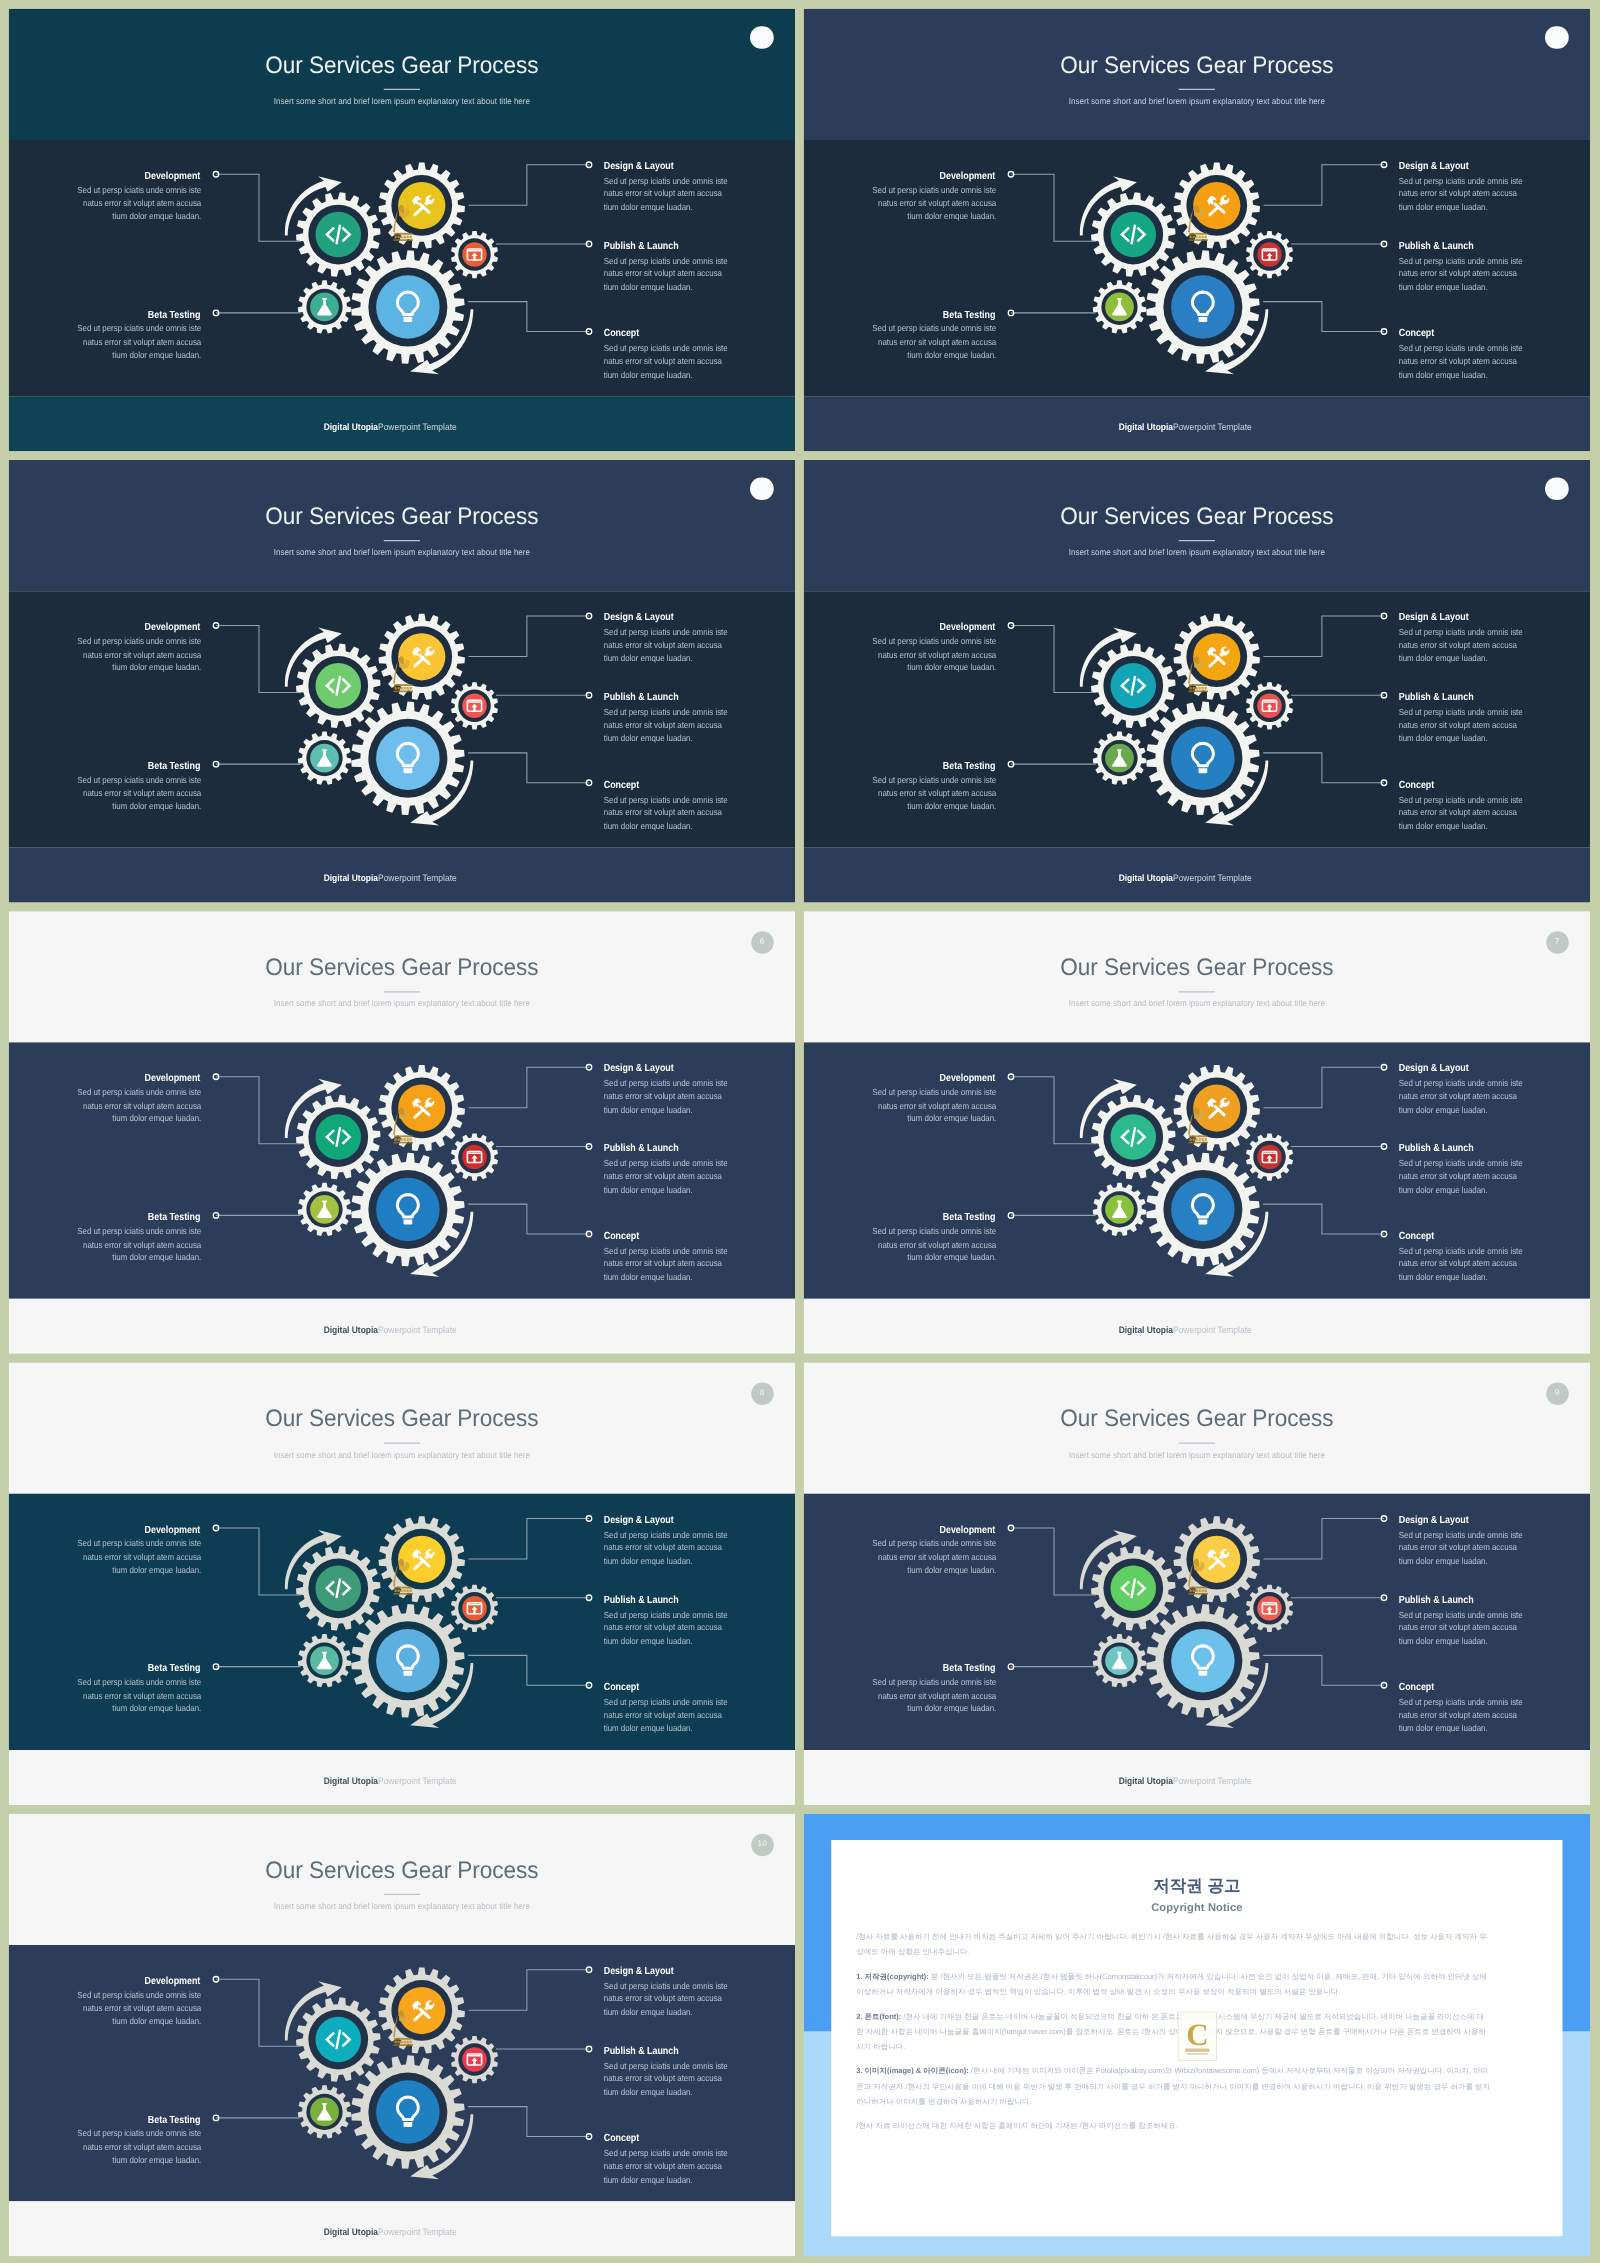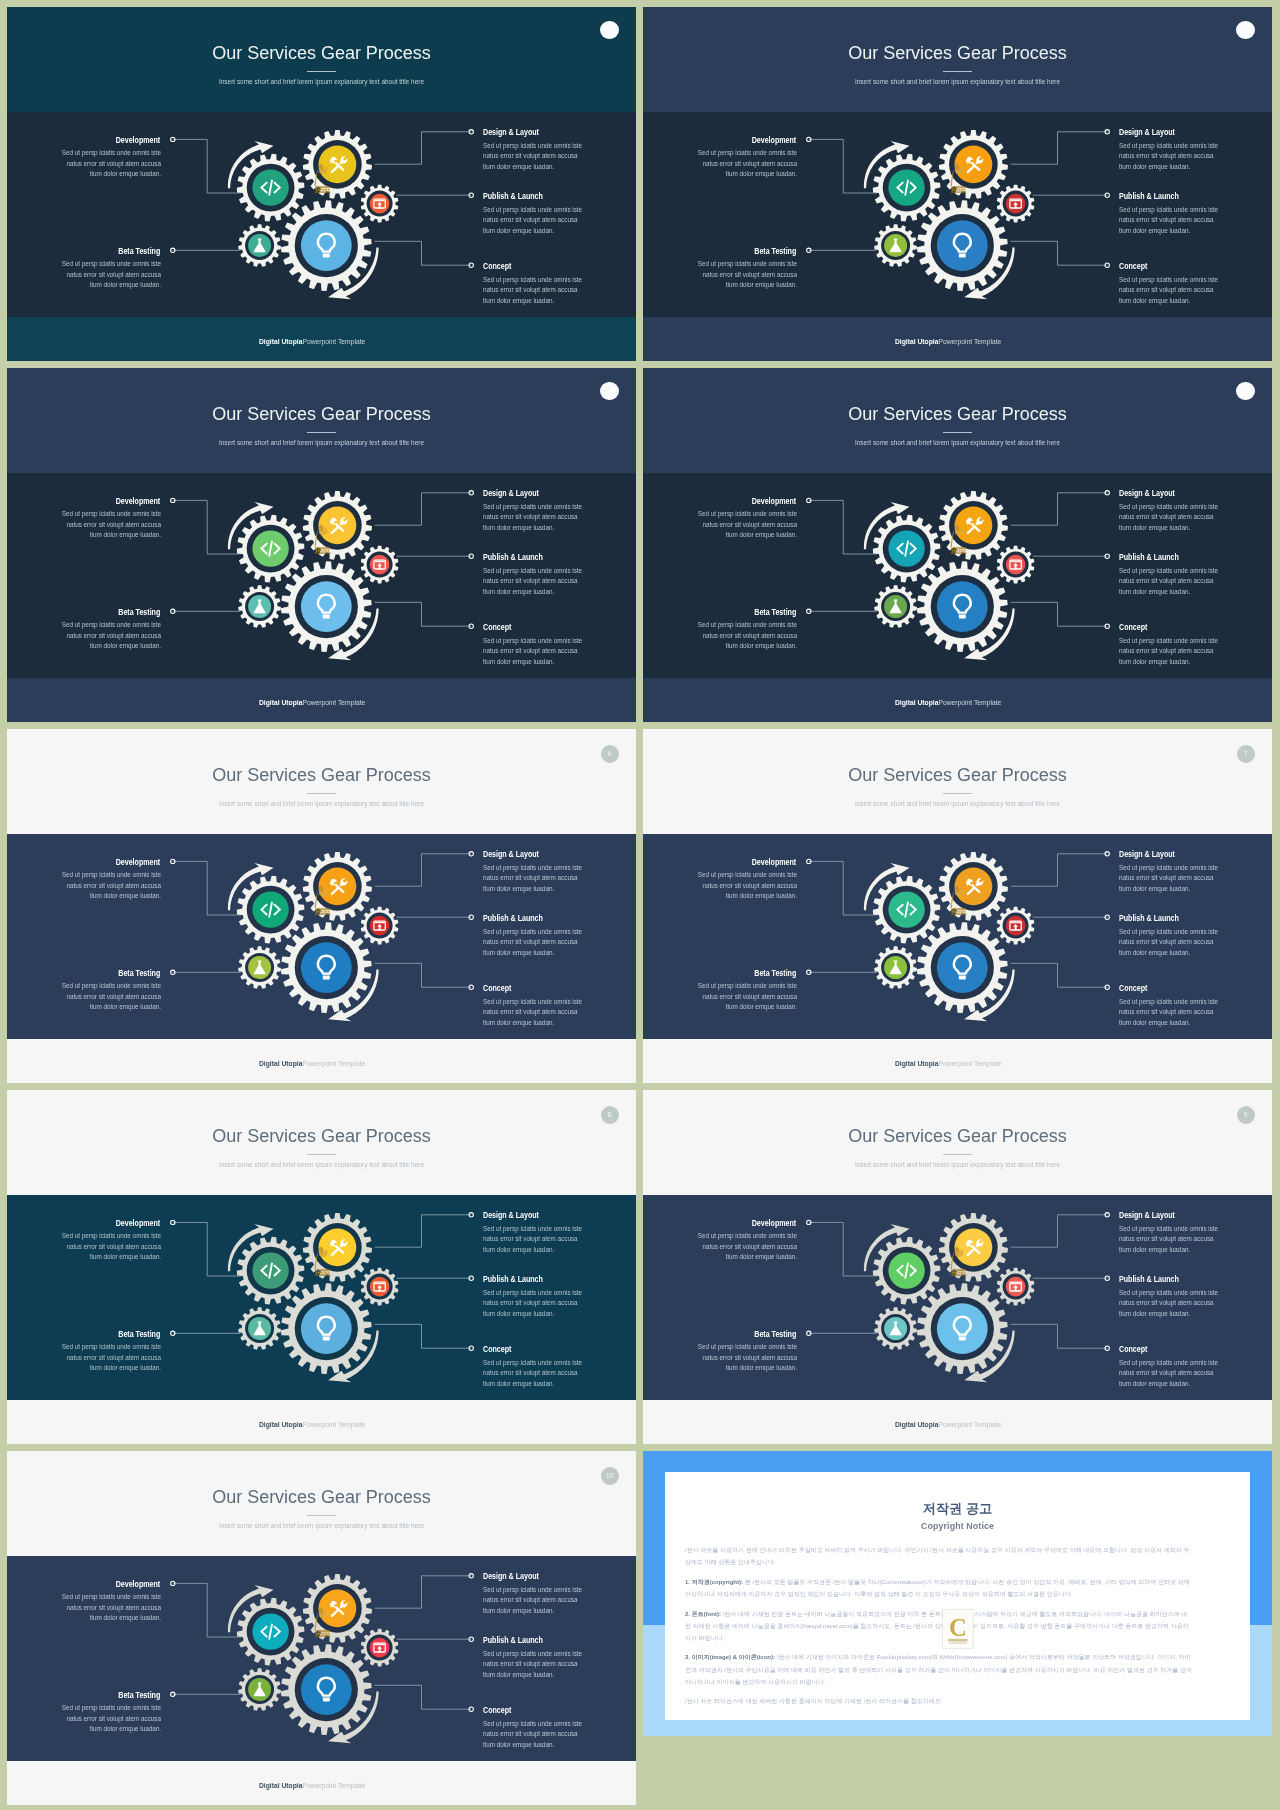--- a/index.html
+++ b/index.html
@@ -31,21 +31,21 @@
     justify-content:center;letter-spacing:.1px;font-weight:400;padding-bottom:.3px}
 .lbl{position:absolute;font-size:8.2px;font-weight:700;white-space:nowrap;line-height:1;letter-spacing:-.02px}
 .lbl>span{display:inline-block;transform:scaleX(.87);transform-origin:var(--ox,100%) 0}
 .par{position:absolute;font-size:7.05px;line-height:1.49;width:112px;letter-spacing:-.02px}
 .par>span{display:block;transform:scaleX(.9);transform-origin:var(--ox,100%) 0}
 .par.r{text-align:right;right:0}
 .par.l{text-align:left;left:0}
 svg.ov{position:absolute;left:0;top:0;width:629px;height:354px}
 .wmk{position:absolute;width:34px;height:40px}
 
-.cs{position:relative;width:629px;height:285px;background:#abd9fa;overflow:hidden}
+.cs{position:relative;width:629px;height:354px;background:#abd9fa;overflow:hidden}
 .cs .blue{position:absolute;left:0;top:0;width:100%;height:174px;background:#4a9ef3}
 .cpaper{position:absolute;left:22px;top:21px;right:22px;bottom:16px;background:#fff}
 .ctitle{text-align:center;font-size:13.2px;font-weight:700;color:#455a7c;margin-top:29px;line-height:1.15}
 .csub{text-align:center;font-size:8.9px;color:#76808f;margin-top:5px;letter-spacing:.1px;font-weight:700}
 .cbody{margin:13px 58px 0 20px;font-size:6.0px;line-height:2.02;color:#a8b3c5}
 .cbody p{margin-bottom:7.5px}
 .cbody b{color:#6b788f;font-weight:700}
 .cwm{position:absolute;left:299.4px;top:157.9px;width:31.7px;height:39.9px;opacity:.92}
 </style>
 </head>

